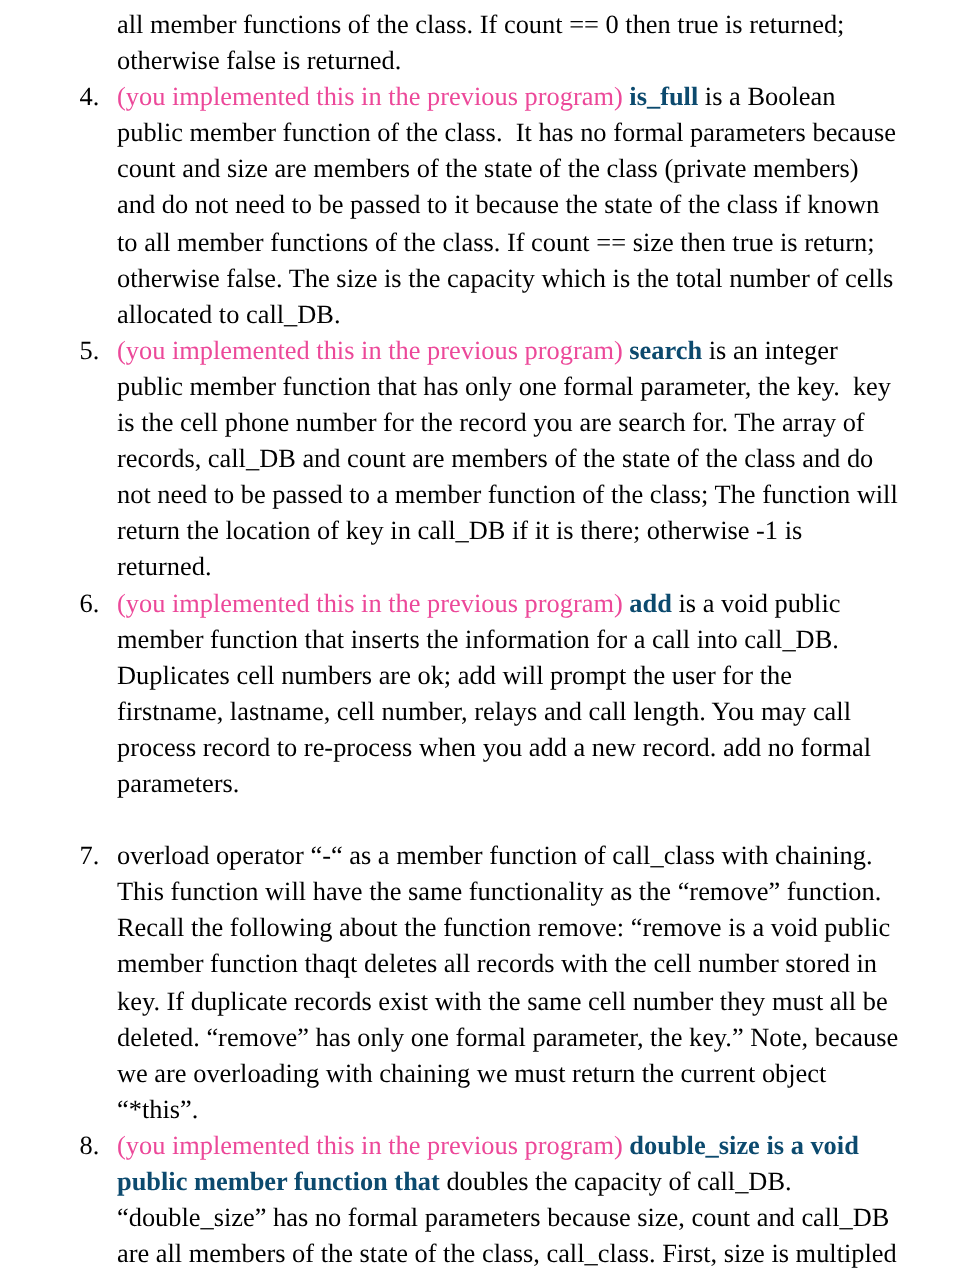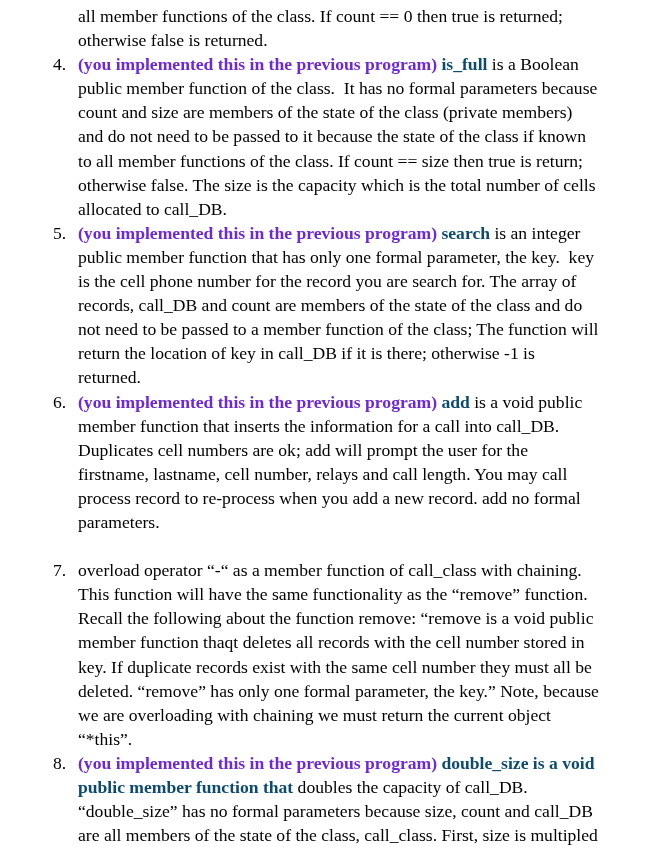--- a/index.html
+++ b/index.html
@@ -54,22 +54,22 @@
   ol.items > li .num {
     position: absolute;
     left: 53px;
     top: 0;
     width: 20px;
     text-align: left;
     font-size: 17.6px;
     line-height: 24.1px;
   }
   .red-bold {
-    color: #6d28d9;
-    font-weight: bold;
+    color: #ec4899;
+    font-weight: normal;
   }
   .blk-bold {
     color: #0c4a6e;
     font-weight: bold;
   }
   .spacer-line {
     height: 24.1px;
   }
   .txt {
     white-space: pre-wrap;

